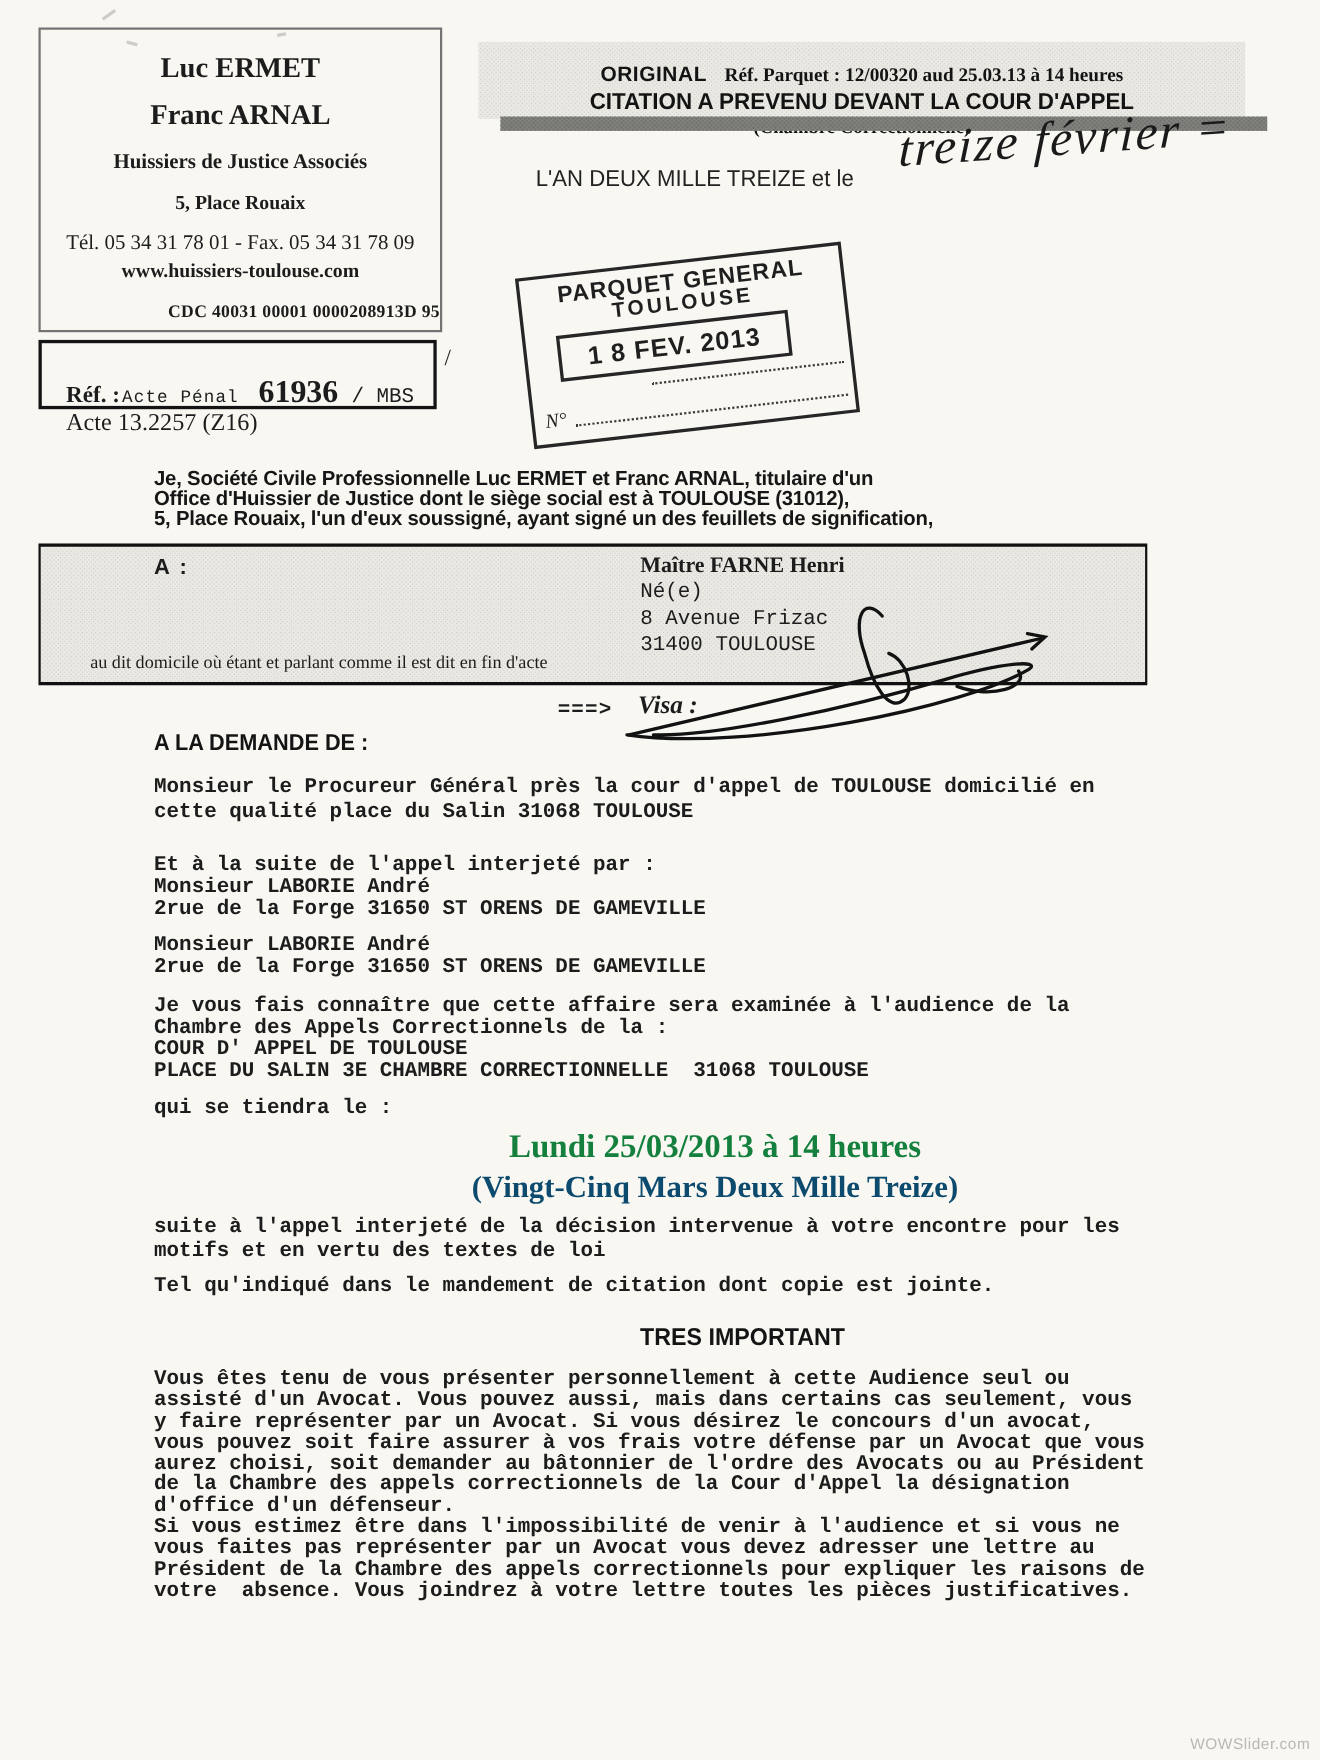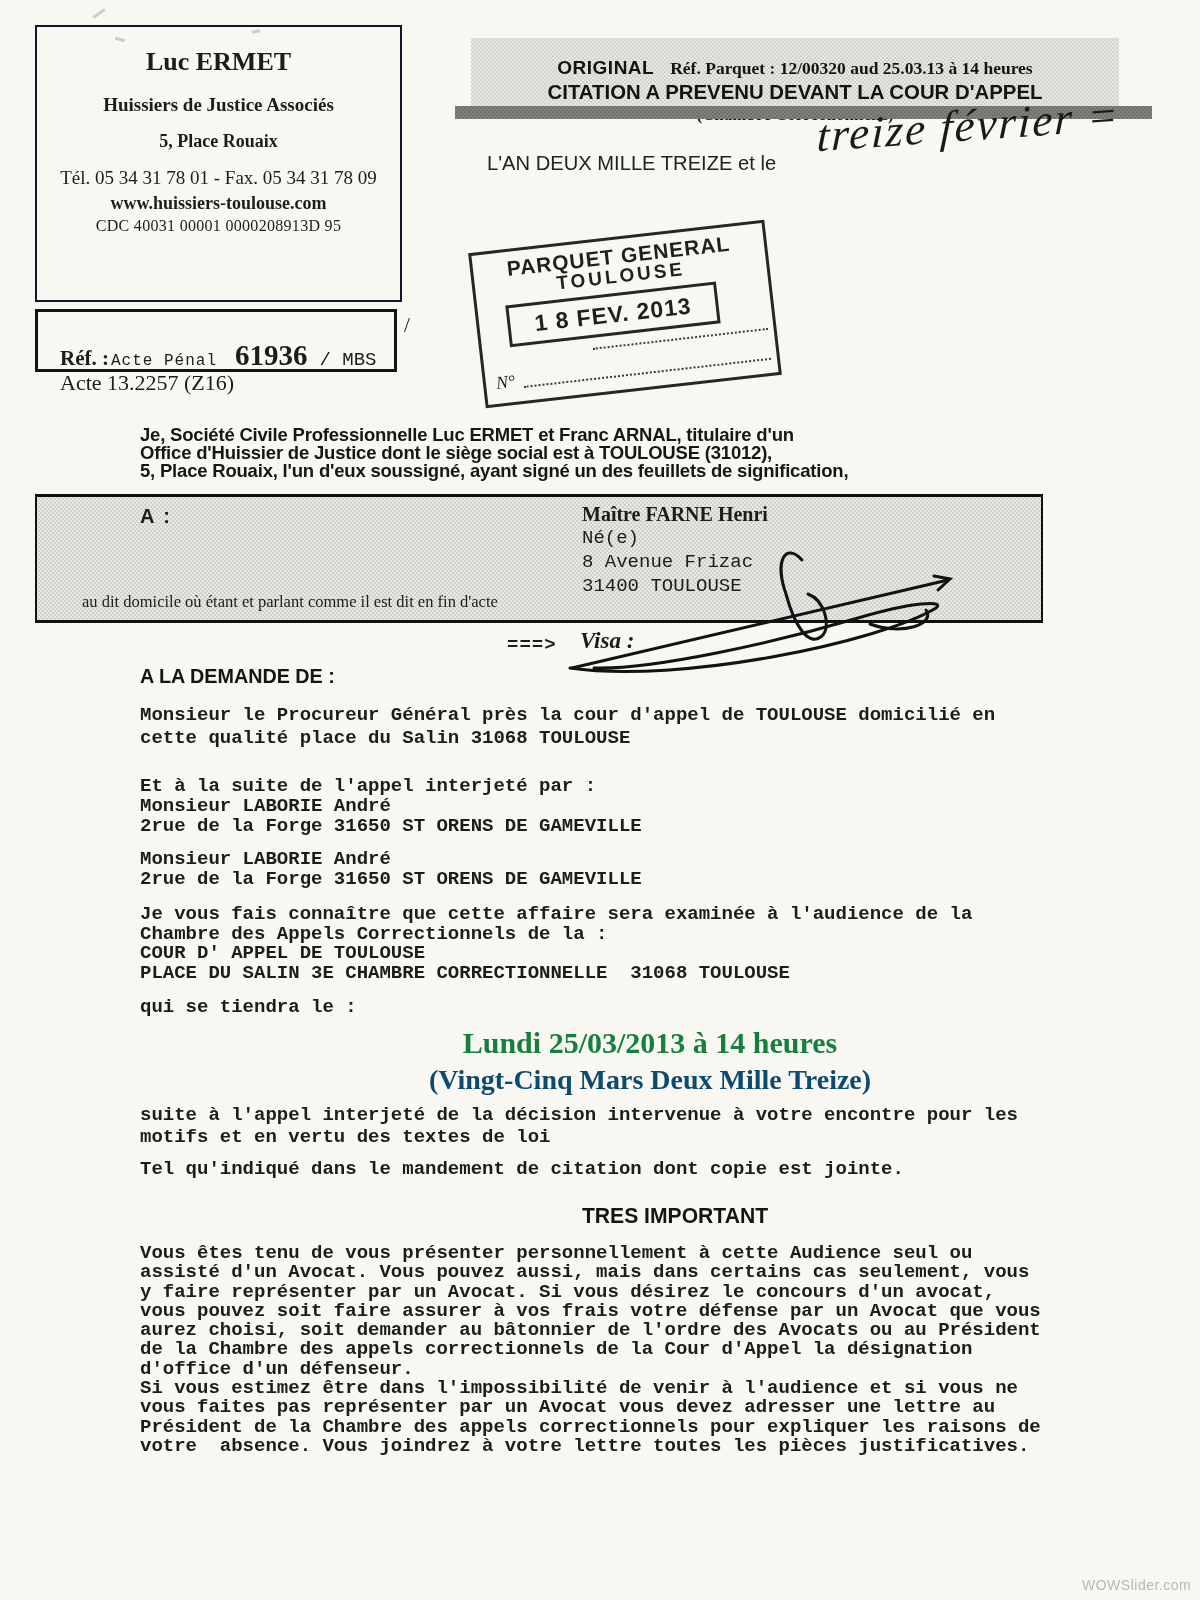--- a/index.html
+++ b/index.html
@@ -20,32 +20,32 @@
     background-image:radial-gradient(#c6c5c0 24%,transparent 27%),radial-gradient(#c6c5c0 24%,transparent 27%);
     background-size:4px 4px;background-position:0 0,2px 2px;
   }
   .ht-dark{
     background-color:#82827f;
     background-image:radial-gradient(#6e6e6b 28%,transparent 31%),radial-gradient(#6e6e6b 28%,transparent 31%);
     background-size:4px 4px;background-position:0 0,2px 2px;
   }
 
   
-  .office-box{left:35px;top:25px;width:363px;height:273px;border:2px solid #0f172a;text-align:center;}
+  .office-box{left:35px;top:25px;width:363px;height:273px;border:2px solid #737373;text-align:center;}
   .office-box .l1{font-size:26px;font-weight:bold;margin-top:20px;}
   .office-box .l2{font-size:26px;font-weight:bold;margin-top:13px;}
   .office-box .l3{font-size:19px;font-weight:bold;margin-top:17px;}
   .office-box .l4{font-size:18px;font-weight:bold;margin-top:15px;}
   .office-box .l5{font-size:19px;font-weight:bold;margin-top:16px;}
   .office-box .l6{font-size:19px;font-weight:normal;margin-top:15px;}
   .office-box .l7{font-size:18px;font-weight:bold;margin-top:4px;}
-  .office-box .l8{font-size:16px;font-weight:400;margin-top:3px;letter-spacing:.3px;}
-
-  
-  .header-band{left:471px;top:38px;width:648px;height:68px;padding-top:2px;}
+  .office-box .l8{font-size:16px;font-weight:700;margin-top:18px;letter-spacing:.3px;text-align:right;}
+
+  
+  .header-band{left:435px;top:38px;width:697px;height:68px;padding-top:2px;}
   .header-band .row1{display:flex;justify-content:center;align-items:baseline;gap:16px;}
   .hdr-original{font-size:19px;font-weight:bold;letter-spacing:.5px;color:#131313;}
   .hdr-ref{font-size:17.5px;font-weight:bold;color:#131313;margin-top:18px;}
   .hdr-title{font-size:21px;font-weight:bold;color:#131313;margin-top:1px;transform:scaleX(.97);transform-origin:center;}
   .hdr-sub{font-size:17px;font-weight:bold;color:#131313;margin-top:1px;}
   .header-bar{left:455px;top:106px;width:697px;height:13px;}
 
   
   .an-line{left:487px;top:151px;font-size:21px;color:#222;transform:scaleX(.96);transform-origin:left;}
   .handwritten{
@@ -120,20 +120,21 @@
 <body>
 
 <div class="page">
 
   <div class="abs artifact art1"></div>
   <div class="abs artifact art2"></div>
   <div class="abs artifact art3"></div>
 
   <div class="abs office-box serif">
     <div class="l1">Luc ERMET</div>
+    <div class="l2">Franc ARNAL</div>
     <div class="l3">Huissiers de Justice Associés</div>
     <div class="l4">5, Place Rouaix</div>
     <div class="l6">Tél. 05 34 31 78 01 - Fax. 05 34 31 78 09</div>
     <div class="l7">www.huissiers-toulouse.com</div>
     <div class="l8">CDC 40031 00001 0000208913D 95</div>
   </div>
 
   <div class="abs header-band ht">
     <div class="row1">
       <span class="hdr-original sans">ORIGINAL</span>

